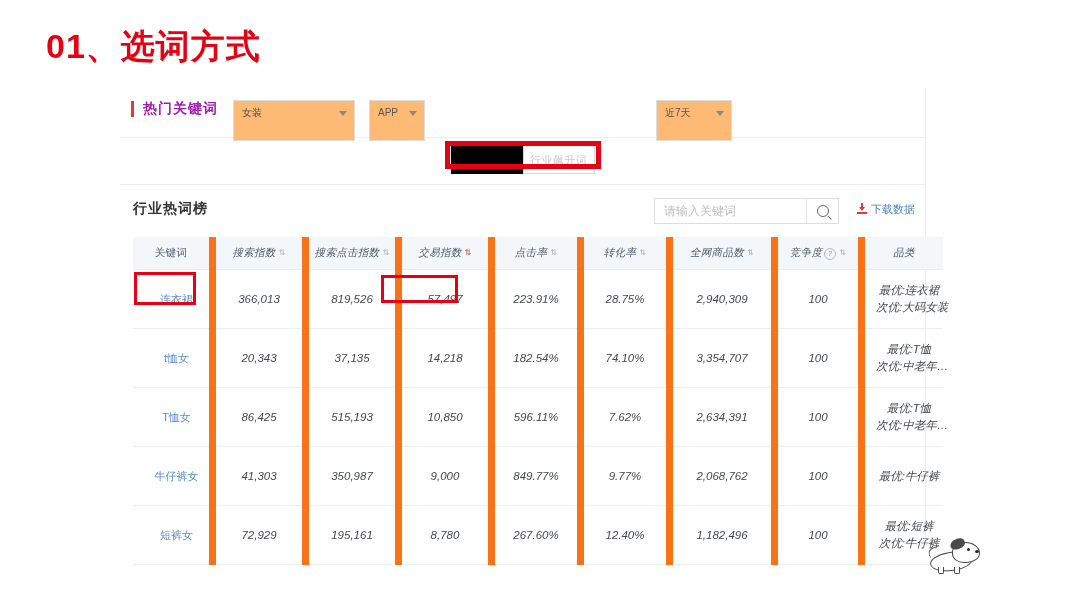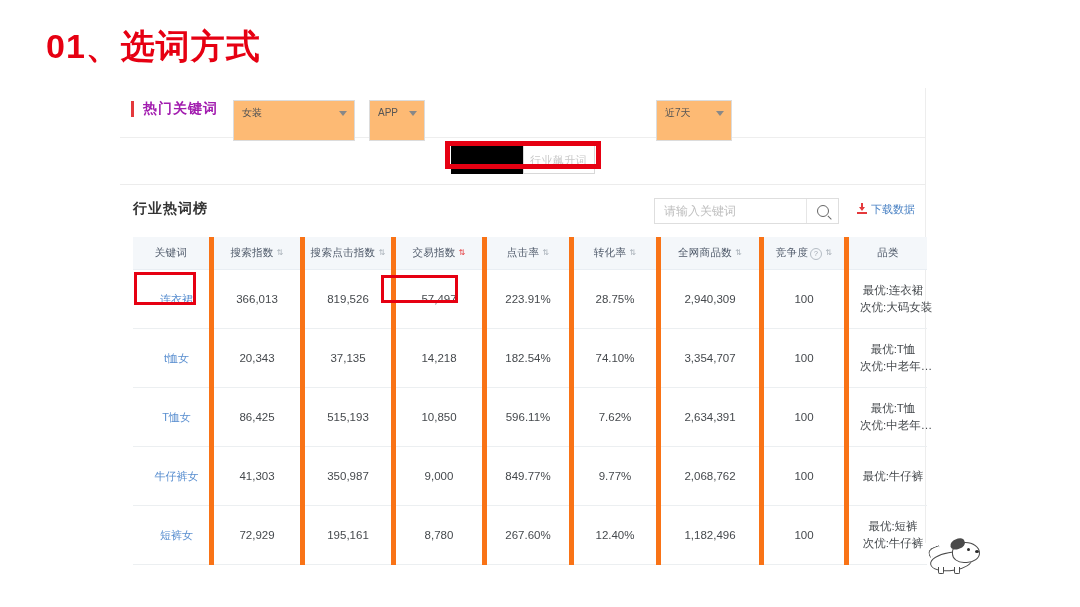--- a/index.html
+++ b/index.html
@@ -299,21 +299,21 @@
     text-align: center;
     vertical-align: middle;
     white-space: nowrap;
   }
   .col-kw     { width: 74px; font-family: Liberation Serif, serif; }
   .col-num    { width: 84px; }
   .col-pct    { width: 80px; }
   .col-goods  { width: 96px; }
   .col-comp   { width: 78px; }
   .col-cat    { width: 76px; }
-  .vsep { border-left: 5px solid #f97316; }
+  .vsep { border-left: 7px solid #f97316; font-style: italic; }
   .sort-ico {
     display: inline-block;
     margin-left: 3px;
     font-size: 8px;
     line-height: 8px;
     color: #a8b0b8;
     vertical-align: 1px;
   }
   .sort-ico.active { color: #e4393c; }
   .help-ico {

